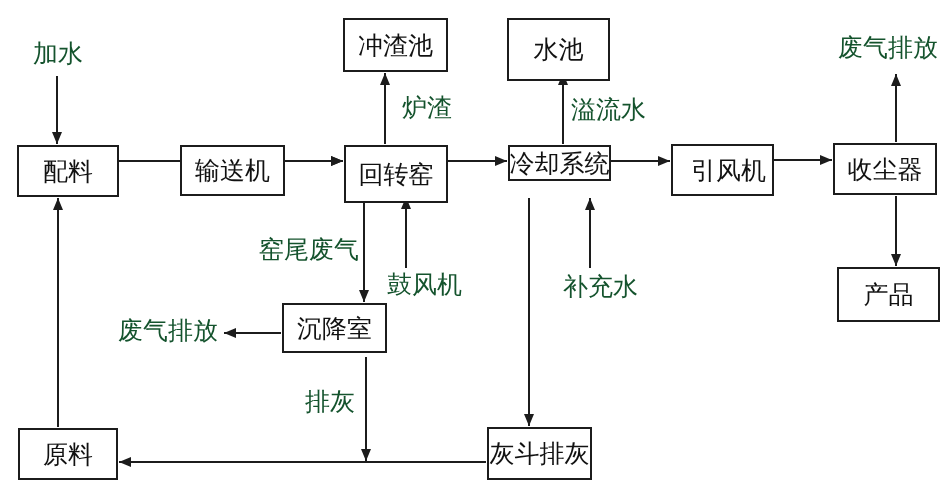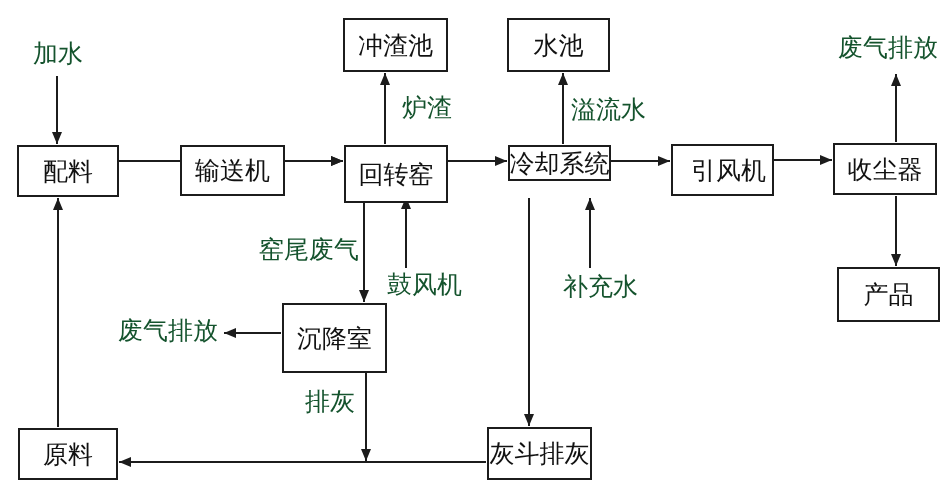--- a/index.html
+++ b/index.html
@@ -80,24 +80,24 @@
       </div>
       <div class="node" style="left: 671px; top: 144px; width: 103px; height: 52px; padding-left: 12px;">
         <span>引风机</span>
       </div>
       <div class="node" style="left: 833px; top: 143px; width: 104px; height: 52px;">
         <span>收尘器</span>
       </div>
       <div class="node" style="left: 343px; top: 18px; width: 105px; height: 54px;">
         <span>冲渣池</span>
       </div>
-      <div class="node" style="left: 507px; top: 18px; width: 103px; height: 54px;">
+      <div class="node" style="left: 507px; top: 18px; width: 103px; height: 63px;">
         <span>水池</span>
       </div>
-      <div class="node" style="left: 282px; top: 303px; width: 105px; height: 70px;">
+      <div class="node" style="left: 282px; top: 303px; width: 105px; height: 50px;">
         <span>沉降室</span>
       </div>
       <div class="node" style="left: 18px; top: 428px; width: 100px; height: 52px;">
         <span>原料</span>
       </div>
       <div class="node" style="left: 487px; top: 427px; width: 105px; height: 53px; justify-content: center;">
         <span>灰斗排灰</span>
       </div>
       <div class="node" style="left: 837px; top: 267px; width: 103px; height: 55px;">
         <span>产品</span>

